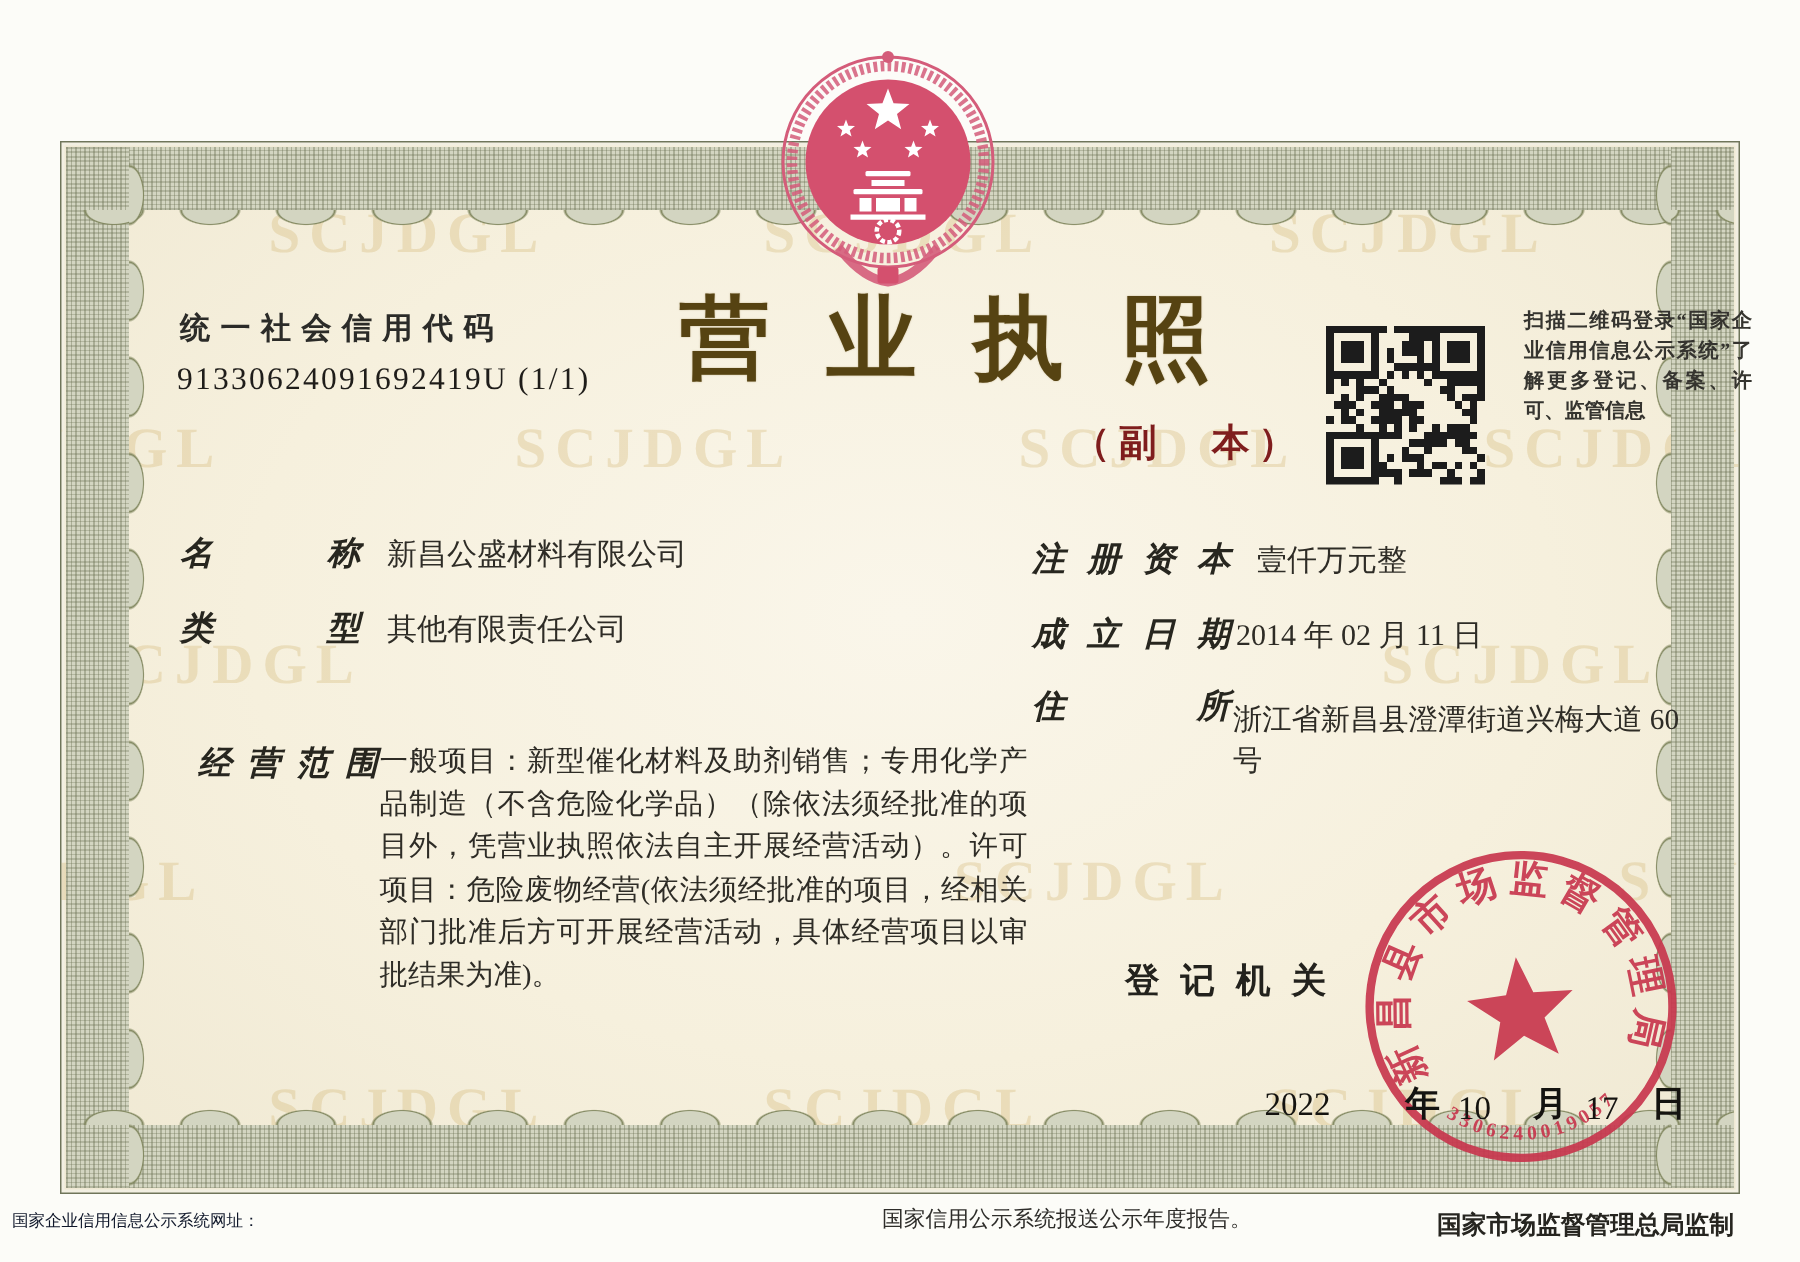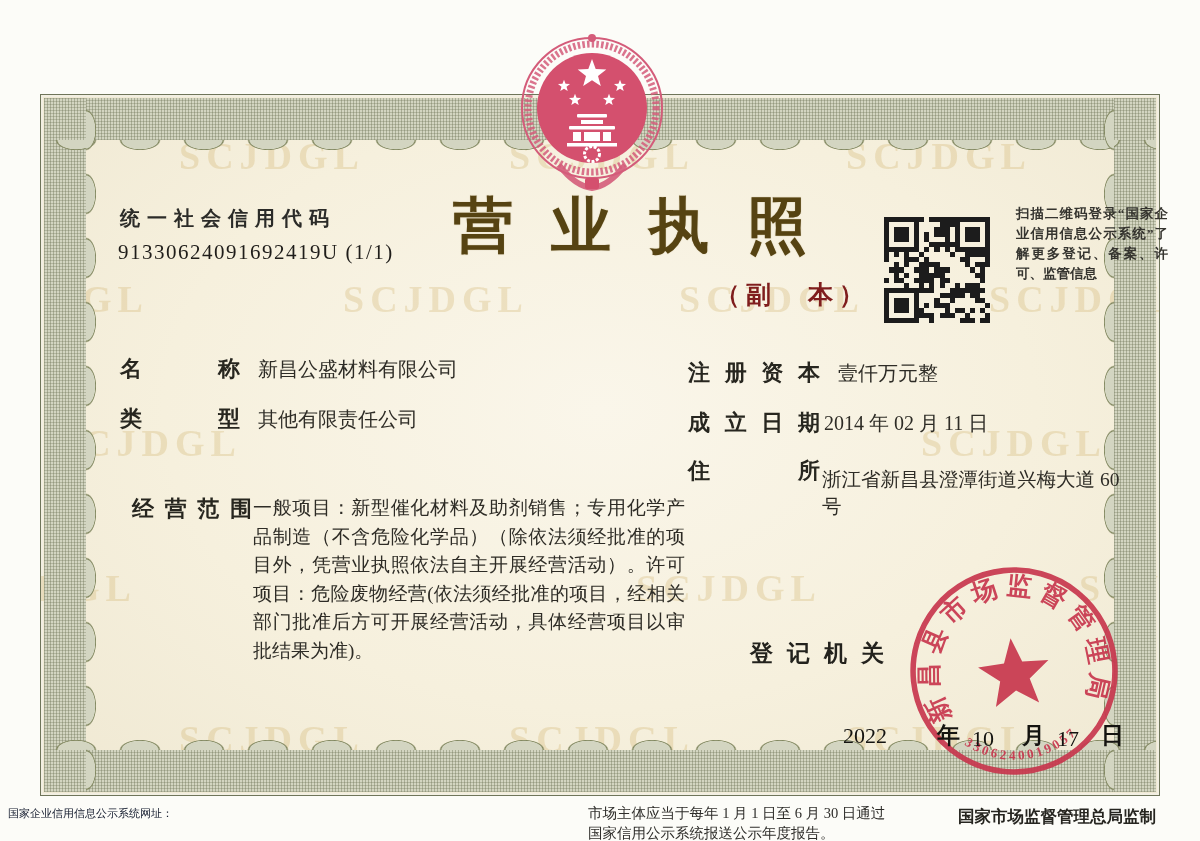--- a/index.html
+++ b/index.html
@@ -58,21 +58,21 @@
   .credit-code{left:118px;top:240px;font-size:21px;letter-spacing:1.5px;color:#1f1d1a;}
   .title{
     left:390px;top:186px;width:480px;text-align:center;font-size:60px;font-weight:700;
     letter-spacing:38px;text-indent:38px;color:#564312;white-space:nowrap;
     text-shadow:0 0 1px rgba(120,92,30,.5);
     font-family:Liberation Serif, serif;
   }
   .subtitle{left:390px;top:278px;width:480px;text-align:right;font-size:25px;letter-spacing:6px;color:#7f1d1d;font-weight:600;}
   .qr-box{left:884px;top:217px;width:106px;height:106px;z-index:3;}
   .qr-caption{left:1002px;top:204px;width:152px;font-size:13.5px;line-height:1.47;color:#35342f;font-weight:700;text-align:justify;margin-left:14px;}
-  .row-label{font-size:22px;color:#27261f;font-weight:600;display:inline-block;text-align:justify;text-align-last:justify;}
+  .row-label{font-size:22px;color:#27261f;font-weight:600;display:inline-block;text-align:justify;text-align-last:justify;font-style:italic;}
   .row-value{font-size:20px;color:#2e2c26;}
   .lw{width:120px;} .rw{width:132px;}
   .scope-value{left:253px;top:494px;width:432px;font-size:19px;line-height:1.5;color:#2e2c26;text-align:justify;}
   .reg-label{left:750px;top:638px;font-size:23px;letter-spacing:14px;color:#23221d;font-weight:600;}
   .date-row{left:843px;top:720px;z-index:6;color:#141310;white-space:nowrap;}
   .date-row span{display:inline-block;}
   .d-num{font-size:22px;}
   .d-unit{font-size:23px;font-weight:600;}
   
   .emblem{position:absolute;left:517px;top:30px;width:150px;height:162px;z-index:5;}
@@ -443,18 +443,17 @@
     <span class="d-num">2022</span>
     <span class="d-unit" style="margin-left:46px">年</span>
     <span class="d-num" style="margin-left:8px;position:relative;top:3px">10</span>
     <span class="d-unit" style="margin-left:24px">月</span>
     <span class="d-num" style="margin-left:8px;position:relative;top:3px">17</span>
     <span class="d-unit" style="margin-left:18px">日</span>
   </div>
 
   <div class="abs footer-left">国家企业信用信息公示系统网址：</div>
   <div class="abs footer-mid">
-    <div>市场主体应当于每年 1 月 1 日至 6 月 30 日通过</div>
     <div>国家信用公示系统报送公示年度报告。</div>
   </div>
   <div class="abs footer-right">国家市场监督管理总局监制</div>
 
 </div>
 
 </body></html>

